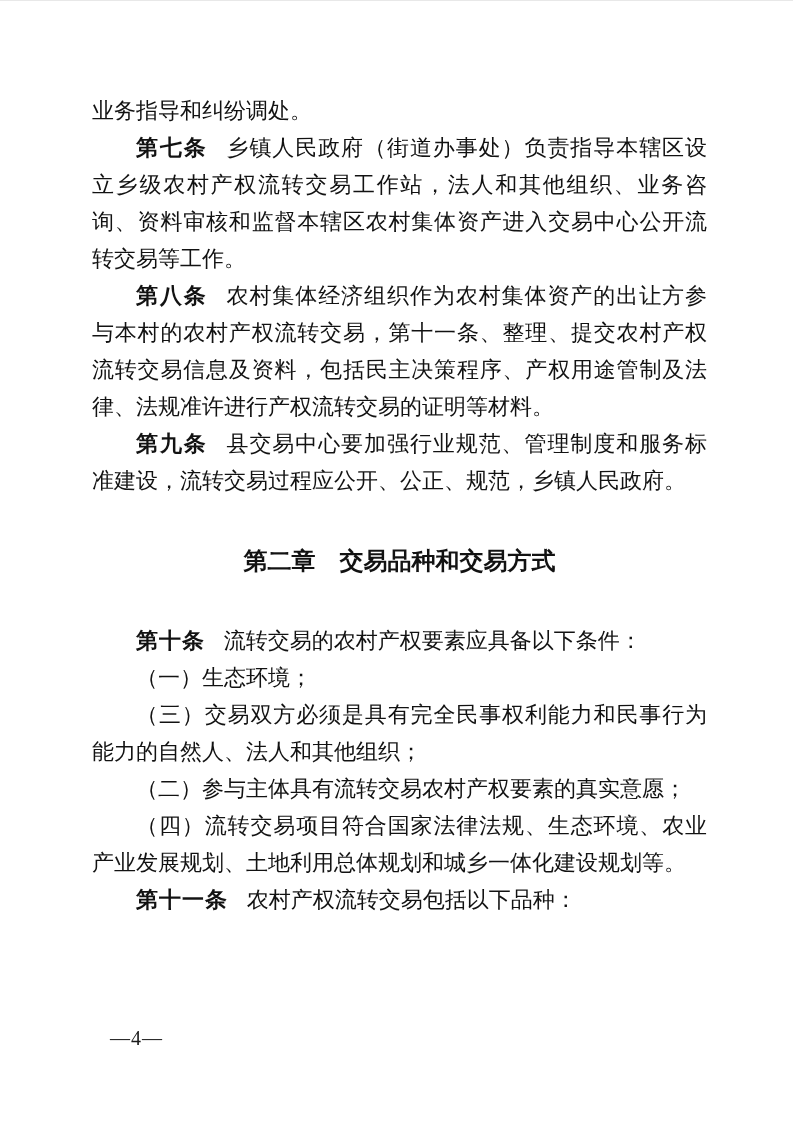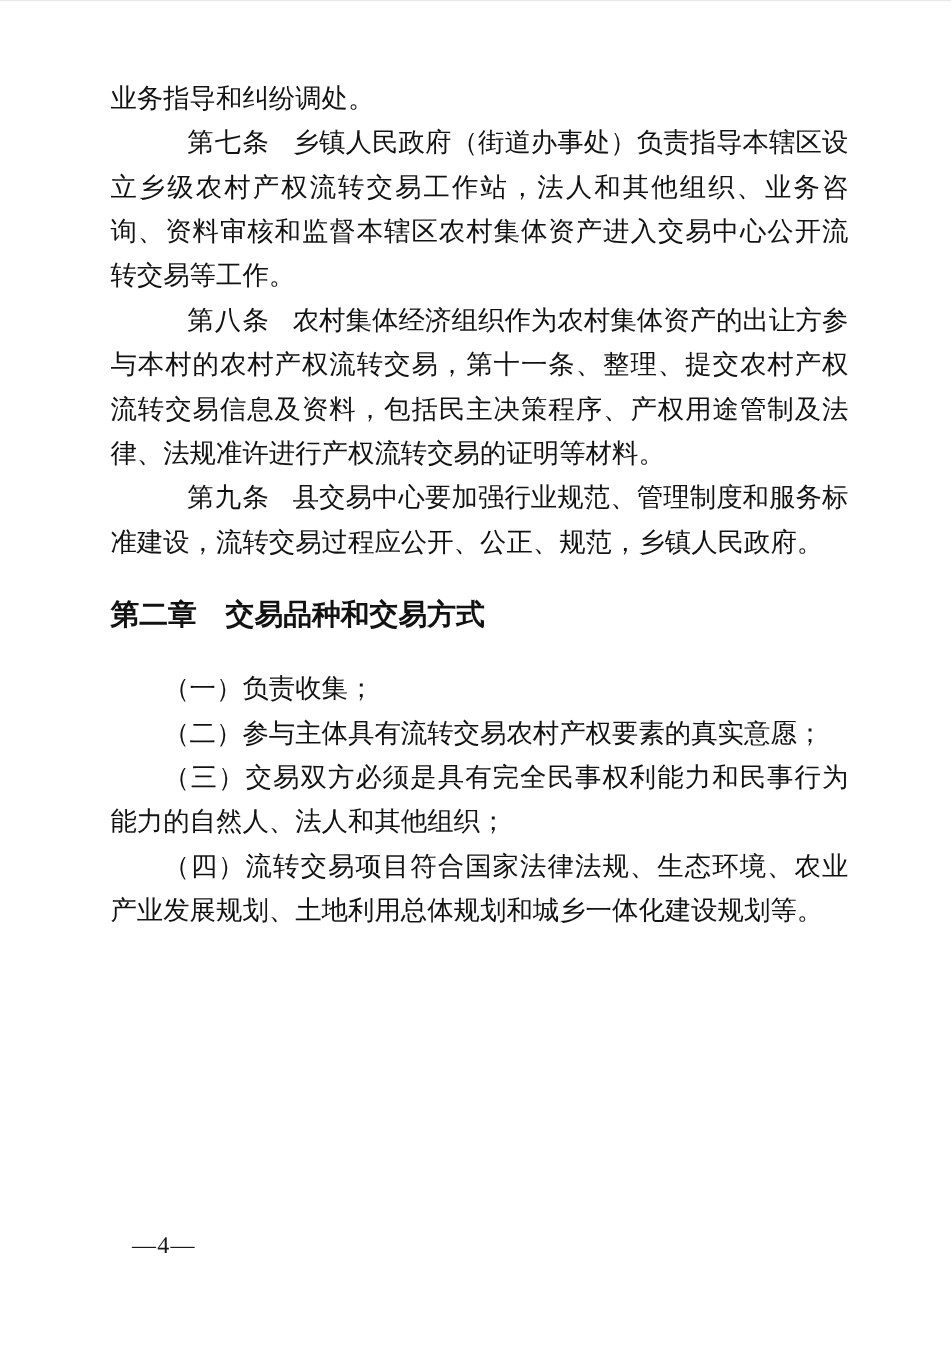--- a/index.html
+++ b/index.html
@@ -8,40 +8,40 @@
     width: 793px;
     height: 1122px;
     background: #ffffff;
     overflow: hidden;
     font-family: "Liberation Serif", "DejaVu Serif", serif;
     color: #121212;
     box-sizing: border-box;
     border-top: 1px solid #e8e8e8;
   }
   .content {
-    padding: 62px 86px 0 92px;
+    padding: 91px 86px 0 92px;
     font-size: 22px;
     line-height: 37px;
     text-align: justify;
     text-justify: inter-character;
   }
   .para {
     margin: 0;
     text-indent: 2em;
   }
   .para.no-indent { text-indent: 0; }
   .article-label {
-    font-weight: normal;
+    font-weight: bold;
     font-family: "Liberation Sans", "DejaVu Sans", sans-serif;
     margin-right: 0.85em;
     letter-spacing: 1px;
-    margin-left: 20px;
   }
   .chapter {
-    margin: 24px 0;
+    margin: 43px 0;
+    text-align: center;
     text-indent: 0;
     font-family: "Liberation Sans", "DejaVu Sans", sans-serif;
     font-weight: bold;
     font-size: 24px;
     line-height: 37px;
   }
   .footer {
     position: absolute;
     left: 110px;
     top: 1024px;
@@ -60,26 +60,28 @@
     <p class="para no-indent">业务指导和纠纷调处。</p>
 
     <p class="para"><span class="article-label">第七条</span><span>乡镇人民政府（街道办事处）负责指导本辖区设立乡级农村产权流转交易工作站，法人和其他组织、业务咨询、资料审核和监督本辖区农村集体资产进入交易中心公开流转交易等工作。</span></p>
 
     <p class="para"><span class="article-label">第八条</span><span>农村集体经济组织作为农村集体资产的出让方参与本村的农村产权流转交易，第十一条、整理、提交农村产权流转交易信息及资料，包括民主决策程序、产权用途管制及法律、法规准许进行产权流转交易的证明等材料。</span></p>
 
     <p class="para"><span class="article-label">第九条</span><span>县交易中心要加强行业规范、管理制度和服务标准建设，流转交易过程应公开、公正、规范，乡镇人民政府。</span></p>
 
     <h2 class="chapter">第二章　交易品种和交易方式</h2>
 
+    <p class="para"><span class="article-label">第十条</span><span>流转交易的农村产权要素应具备以下条件：</span></p>
 
-    <p class="para">（一）负责收集；</p>
+    <p class="para">（一）生态环境；</p>
+
+    <p class="para">（三）交易双方必须是具有完全民事权利能力和民事行为能力的自然人、法人和其他组织；</p>
 
     <p class="para">（二）参与主体具有流转交易农村产权要素的真实意愿；</p>
 
-    <p class="para">（三）交易双方必须是具有完全民事权利能力和民事行为能力的自然人、法人和其他组织；</p>
-
     <p class="para">（四）流转交易项目符合国家法律法规、生态环境、农业产业发展规划、土地利用总体规划和城乡一体化建设规划等。</p>
 
+    <p class="para"><span class="article-label">第十一条</span><span>农村产权流转交易包括以下品种：</span></p>
 
   </div>
 
   <div class="footer">—4—</div>
 </div>
 
 </body></html>

